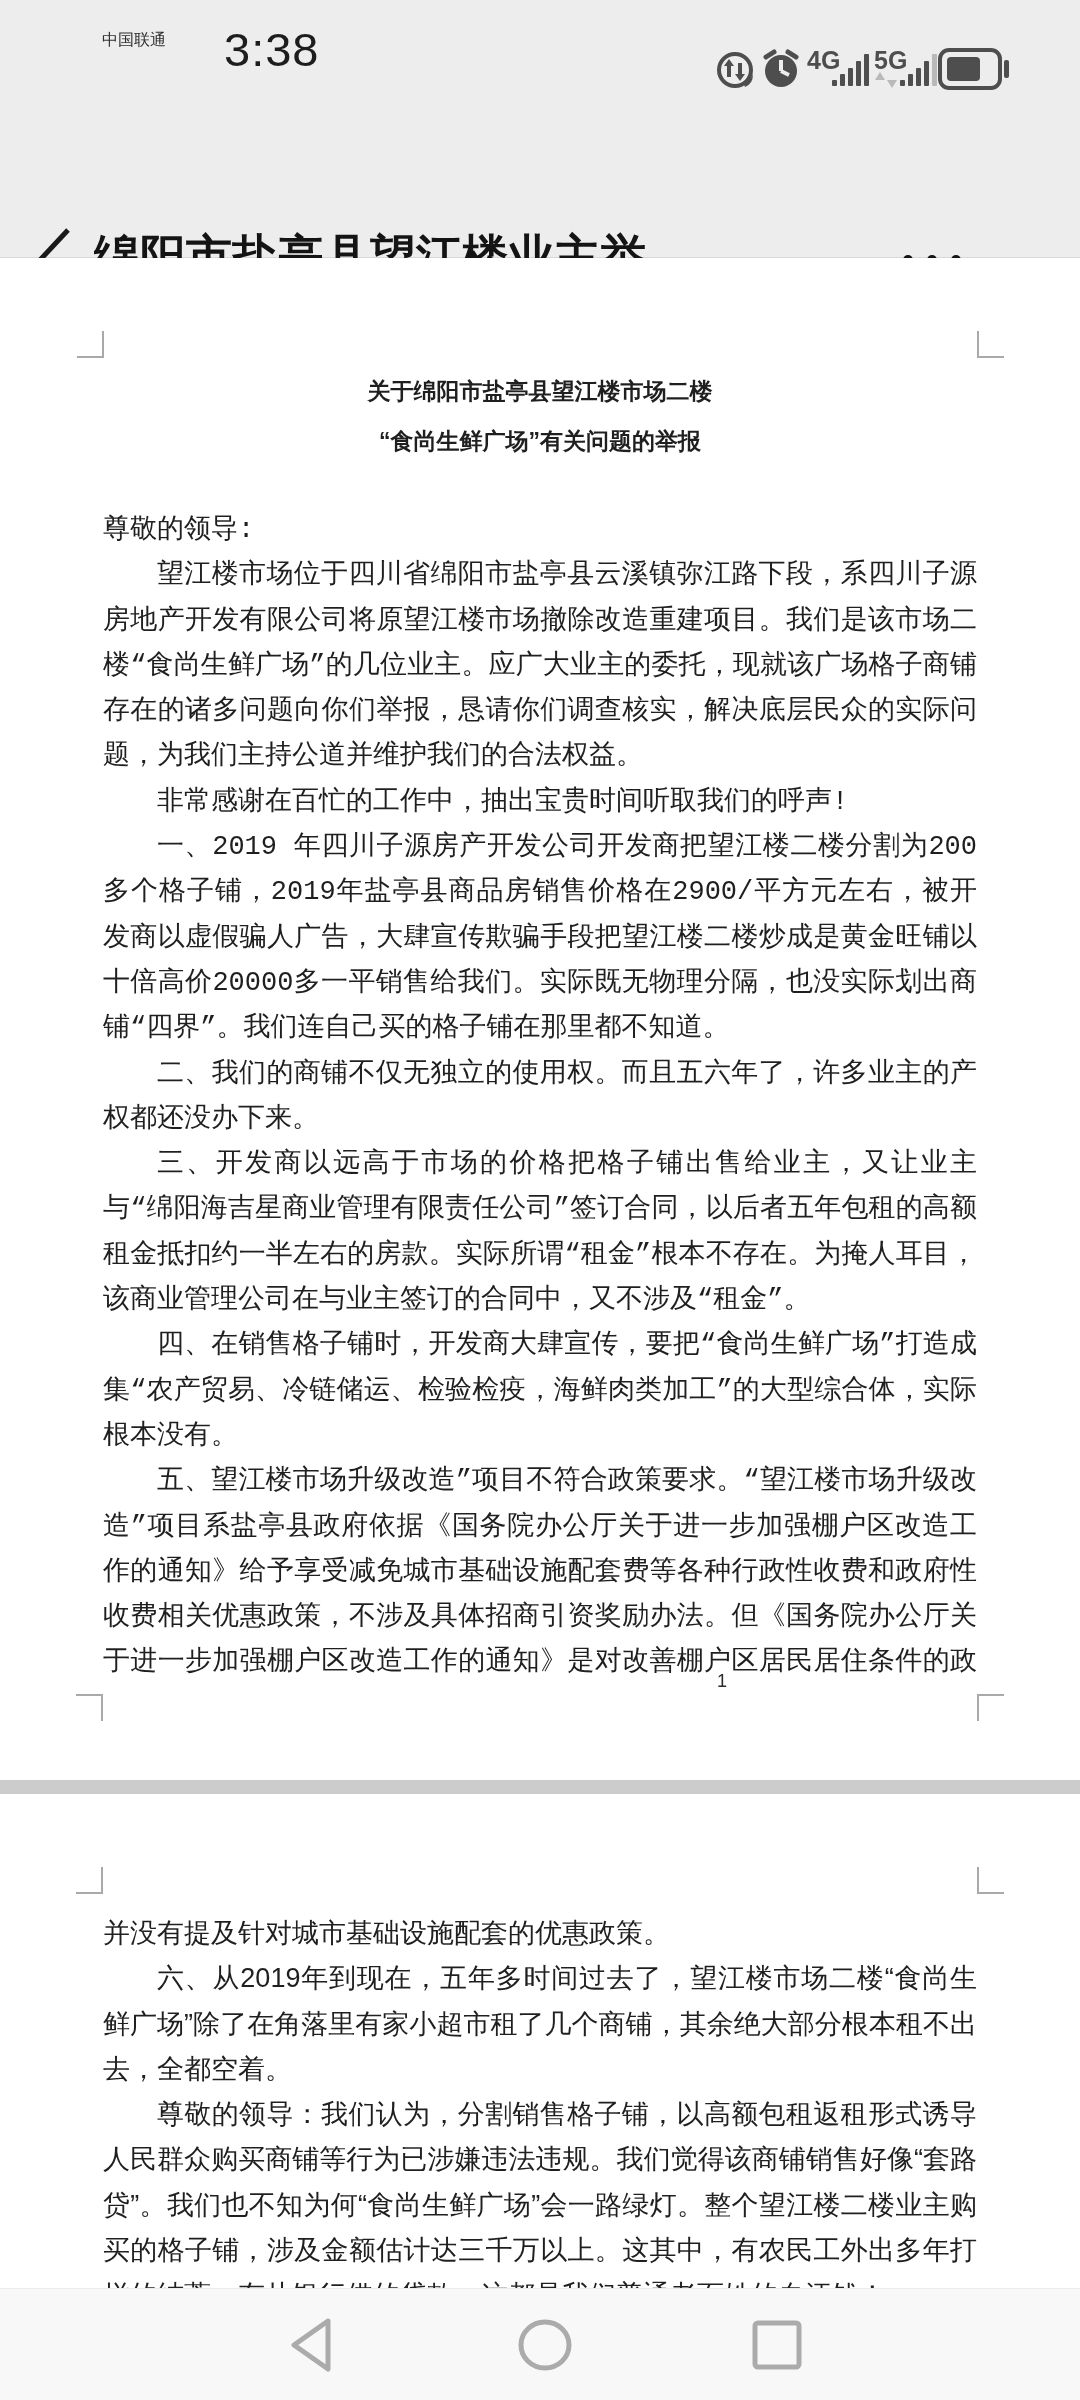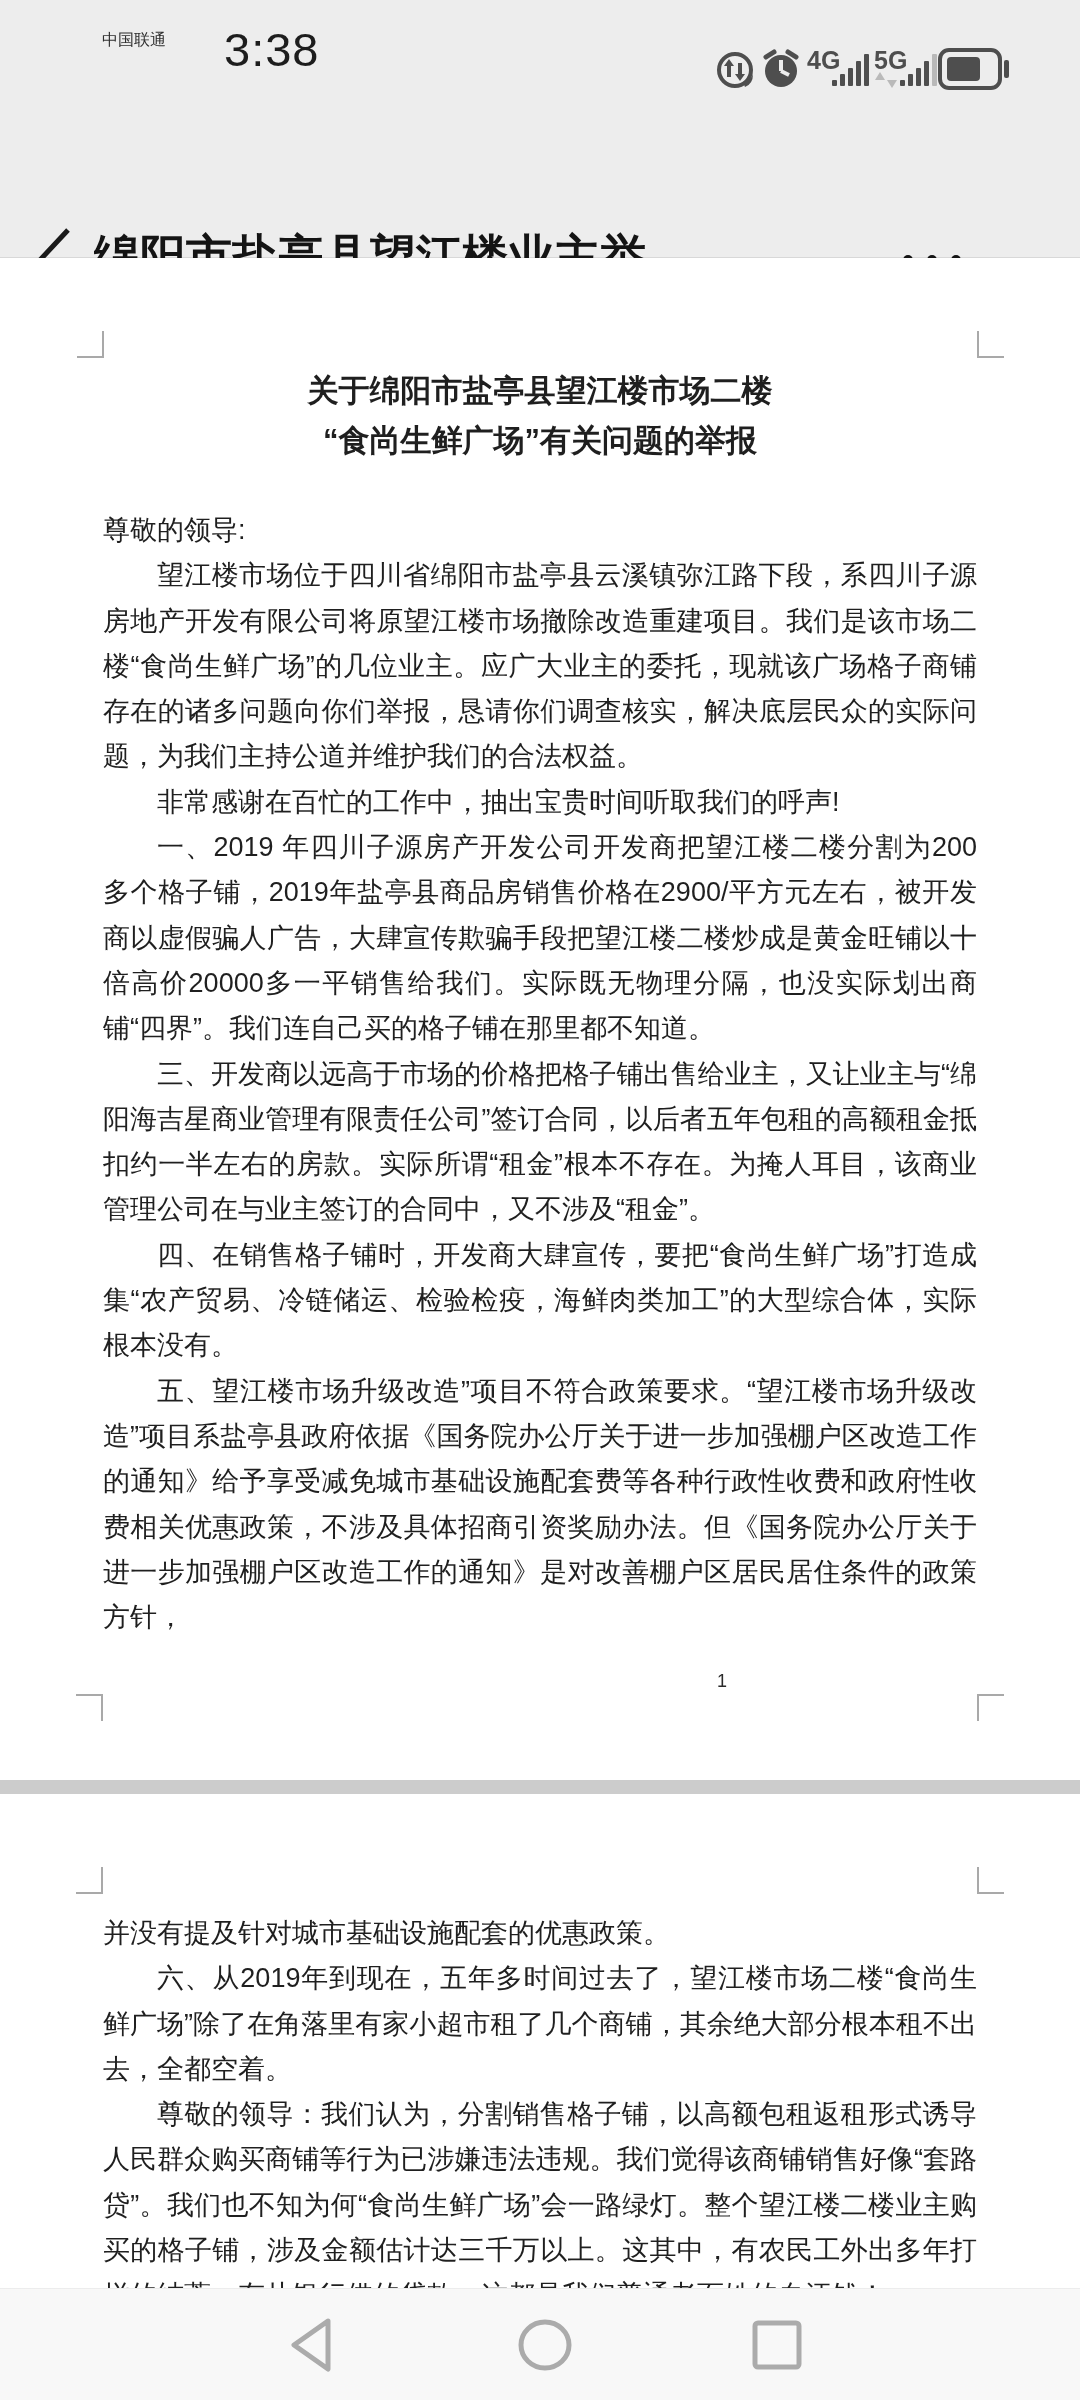--- a/index.html
+++ b/index.html
@@ -28,23 +28,23 @@
 
   
   .doc{position:absolute;left:0;top:258px;width:1080px;height:2030px;background:var(--page-bg);overflow:hidden;}
   .mark{position:absolute;width:25px;height:25px;}
   .mark.tl{border-right:2px solid var(--crop-mark);border-bottom:2px solid var(--crop-mark);}
   .mark.tr{border-left:2px solid var(--crop-mark);border-bottom:2px solid var(--crop-mark);}
   .mark.bl{border-top:2px solid var(--crop-mark);border-right:2px solid var(--crop-mark);}
   .mark.br{border-top:2px solid var(--crop-mark);border-left:2px solid var(--crop-mark);}
 
   .doctitle{position:absolute;left:103px;top:108px;width:874px;text-align:center;
-            font-size:31px;line-height:50px;font-weight:700;color:var(--doc-text);}
+            font-size:23px;line-height:50px;font-weight:700;color:var(--doc-text);}
   .body-block{position:absolute;left:103px;width:874px;overflow:hidden;}
-  .body1{top:250px;height:1168px;}
+  .body1{top:250px;height:1168px;font-family:Liberation Mono, monospace;}
   .body2{top:1653px;height:377px;}
   .para{margin:0;font-size:27px;line-height:45.3px;color:var(--doc-text);
         text-align:justify;text-align-last:left;word-break:break-all;}
   .para.ind{text-indent:2em;}
   .pagenum{position:absolute;left:705px;top:1413px;width:34px;text-align:center;
            font-size:18px;color:#2a2a2a;}
   .pagesep{position:absolute;left:0;top:1522px;width:1080px;height:14px;background:var(--separator);}
 
   
   .navbar{position:absolute;left:0;top:2288px;width:1080px;height:112px;background:var(--navbar-bg);
@@ -132,20 +132,21 @@
     <div class="doctitle">
       <div>关于绵阳市盐亭县望江楼市场二楼</div>
       <div>“食尚生鲜广场”有关问题的举报</div>
     </div>
 
     <div class="body-block body1" id="page1-paras">
         <p class="para">尊敬的领导:</p>
         <p class="para ind">望江楼市场位于四川省绵阳市盐亭县云溪镇弥江路下段，系四川子源房地产开发有限公司将原望江楼市场撤除改造重建项目。我们是该市场二楼“食尚生鲜广场”的几位业主。应广大业主的委托，现就该广场格子商铺存在的诸多问题向你们举报，恳请你们调查核实，解决底层民众的实际问题，为我们主持公道并维护我们的合法权益。</p>
         <p class="para ind">非常感谢在百忙的工作中，抽出宝贵时间听取我们的呼声!</p>
         <p class="para ind">一、2019 年四川子源房产开发公司开发商把望江楼二楼分割为200 多个格子铺，2019年盐亭县商品房销售价格在2900/平方元左右，被开发商以虚假骗人广告，大肆宣传欺骗手段把望江楼二楼炒成是黄金旺铺以十倍高价20000多一平销售给我们。实际既无物理分隔，也没实际划出商铺“四界”。我们连自己买的格子铺在那里都不知道。</p>
+        <p class="para ind">二、我们的商铺不仅无独立的使用权。而且五六年了，许多业主的产权都还没办下来。</p>
         <p class="para ind">三、开发商以远高于市场的价格把格子铺出售给业主，又让业主与“绵阳海吉星商业管理有限责任公司”签订合同，以后者五年包租的高额租金抵扣约一半左右的房款。实际所谓“租金”根本不存在。为掩人耳目，该商业管理公司在与业主签订的合同中，又不涉及“租金”。</p>
         <p class="para ind">四、在销售格子铺时，开发商大肆宣传，要把“食尚生鲜广场”打造成集“农产贸易、冷链储运、检验检疫，海鲜肉类加工”的大型综合体，实际根本没有。</p>
         <p class="para ind">五、望江楼市场升级改造”项目不符合政策要求。“望江楼市场升级改造”项目系盐亭县政府依据《国务院办公厅关于进一步加强棚户区改造工作的通知》给予享受减免城市基础设施配套费等各种行政性收费和政府性收费相关优惠政策，不涉及具体招商引资奖励办法。但《国务院办公厅关于进一步加强棚户区改造工作的通知》是对改善棚户区居民居住条件的政策方针，</p>
       </div>
 
     <div class="pagenum">1</div>
 
     <div class="mark bl" style="left:76px;top:1436px"></div>
     <div class="mark br" style="left:977px;top:1436px"></div>
 

